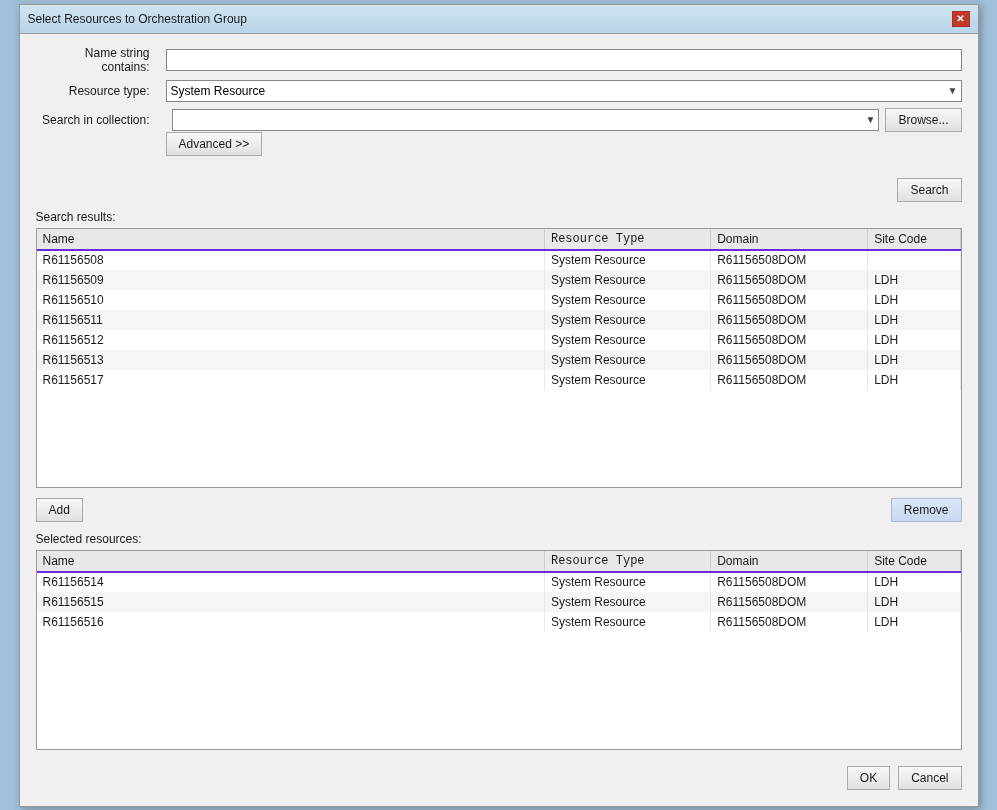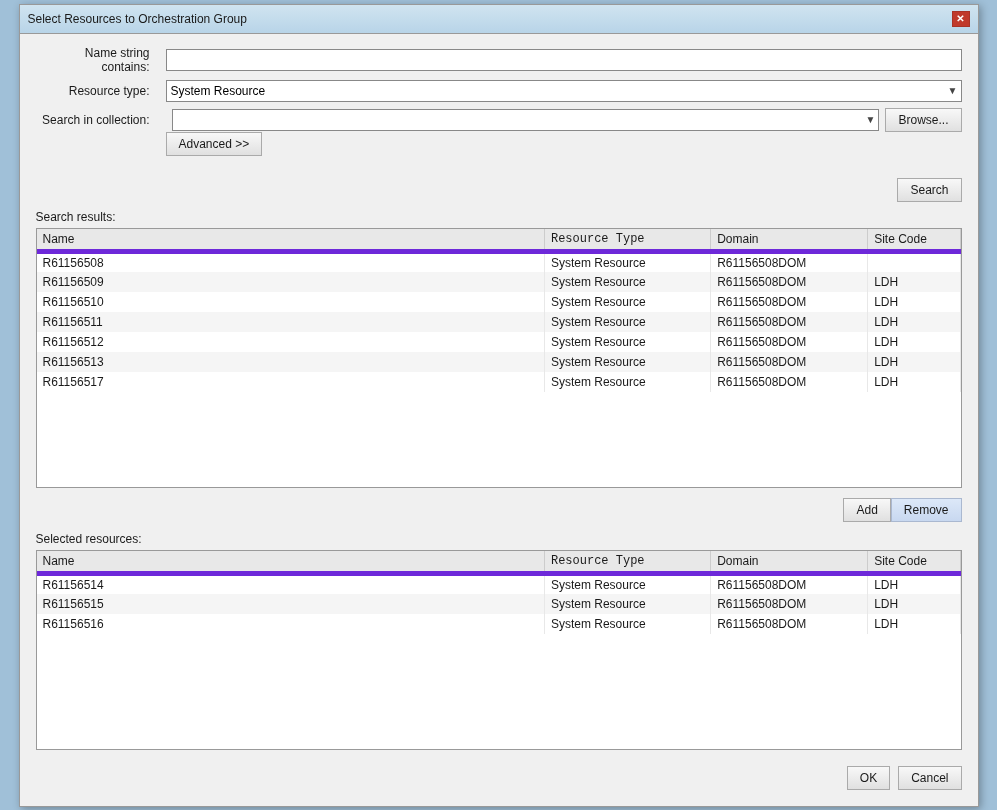--- a/index.html
+++ b/index.html
@@ -139,21 +139,21 @@
       overflow-y: auto;
       margin-bottom: 10px;
     }
     table {
       width: 100%;
       border-collapse: collapse;
       table-layout: fixed;
     }
     thead tr {
       background: #e8e8e8;
-      border-bottom: 5px solid #6d28d9;
+      border-bottom: 2px solid #6d28d9;
     }
     thead th {
       text-align: left;
       padding: 3px 6px;
       font-weight: normal;
       font-size: 12px;
       border-right: 1px solid #ccc;
       color: #1a1a1a;
     }
     tbody tr {
@@ -169,21 +169,21 @@
       color: #1a1a1a;
       white-space: nowrap;
       overflow: hidden;
     }
     .col-name { width: 55%; }
     .col-resource-type { width: 18%; font-family: Liberation Mono, monospace; }
     .col-domain { width: 17%; }
     .col-site-code { width: 10%; }
     .buttons-row {
       display: flex;
-      justify-content: flex-end;
+      justify-content: space-between;
       margin-bottom: 10px;
     }
     .footer-row {
       display: flex;
       justify-content: flex-end;
       gap: 8px;
       padding: 6px 0 4px 0;
     }
     .remove-btn {
       background: linear-gradient(to bottom, #dce8f8, #c8d8f0);

